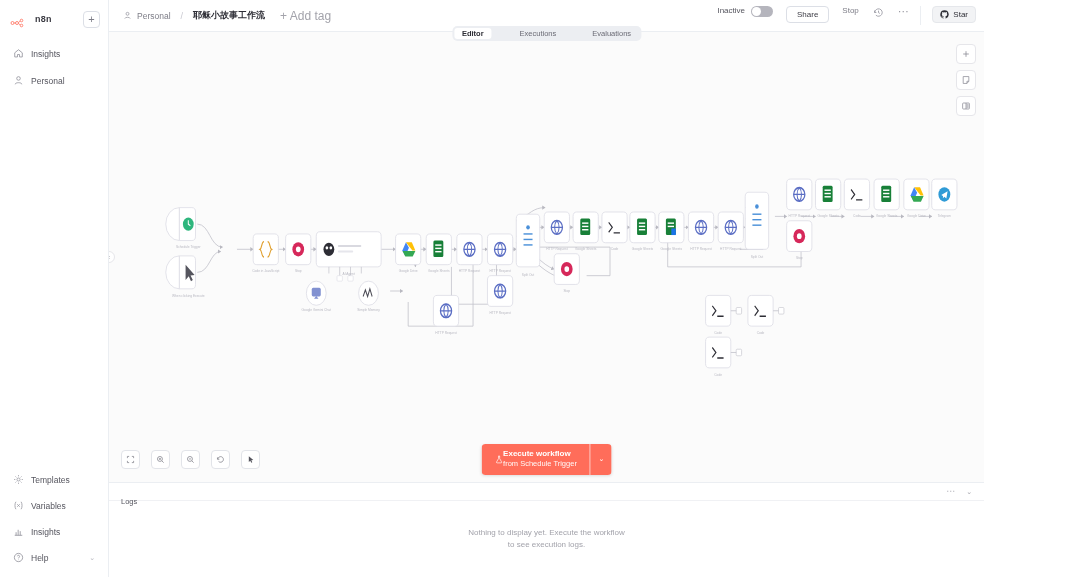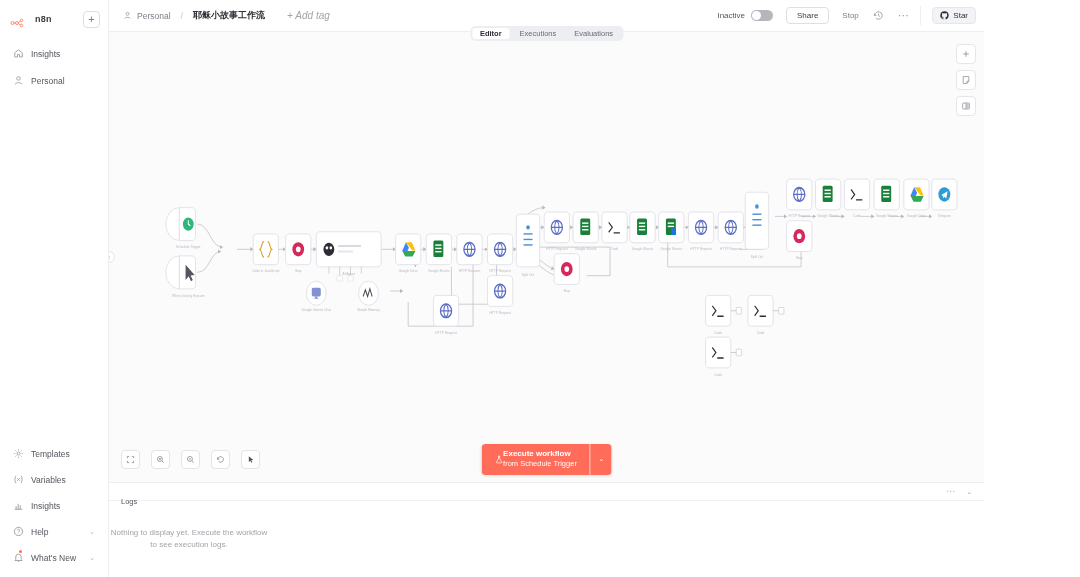--- a/index.html
+++ b/index.html
@@ -49,22 +49,22 @@
   .header {
     height: 32px; background: #fff; border-bottom: 1px solid #ebeef2;
     display: flex; align-items: center; padding: 0 8px 0 14px; gap: 0;
     position: relative; z-index: 6;
   }
   .crumb { display: flex; align-items: center; gap: 5px; font-size: 8.5px; color: #7d7d87; }
   .crumb-ico { width: 9px; height: 9px; color: #9a9aa3; }
   .crumb-ico svg { width: 9px; height: 9px; display: block; }
   .crumb-sep { color: #c9c9d1; font-size: 9px; margin: 0 5px; }
   .wf-title { font-size: 9px; color: #2d2d35; font-weight: 600; }
-  .add-tag { font-size: 10px; color: #a3a3ab; margin-left: 17px; cursor: pointer; font-style: italic; }
-  .hdr-right { margin-left: auto; display: flex; align-items: center; gap: 0; }
+  .add-tag { font-size: 12px; color: #a3a3ab; margin-left: 10px; cursor: pointer; }
+  .hdr-right { margin-left: auto; display: flex; align-items: flex-start; gap: 0; }
   .inactive-lbl { font-size: 8px; color: #55555e; margin-right: 6px; }
   .toggle {
     width: 22px; height: 11px; border-radius: 6px; background: #b5b5bd;
     position: relative; cursor: pointer;
   }
   .toggle .knob {
     position: absolute; left: 1px; top: 1px; width: 9px; height: 9px;
     border-radius: 50%; background: #fff;
   }
   .share-btn {
@@ -86,21 +86,21 @@
     gap: 4px; font-size: 8px; color: #2d2d35; cursor: pointer;
   }
   .star-btn svg { width: 9px; height: 9px; display: block; }
 
   
   .tabs-wrap {
     position: absolute; top: 26px; left: 50%; transform: translateX(-50%);
     z-index: 7;
   }
   .tabs {
-    display: flex; align-items: center; gap: 2px; background: #eceef2;
+    display: flex; align-items: center; gap: 20px; background: #eceef2;
     border-radius: 5px; padding: 2px; height: 15px;
   }
   .tab {
     font-size: 7.5px; color: #6b6b75; padding: 0 8px; height: 11px;
     display: flex; align-items: center; border-radius: 3px; cursor: pointer;
   }
   .tab.active { background: #fff; color: #2d2d35; font-weight: 600; }
 
   
   .canvas-area { flex: 1 1 auto; position: relative; background: #fbfbfb; overflow: hidden; }
@@ -165,21 +165,21 @@
   }
   .logs-head {
     height: 18px; display: flex; align-items: center; padding: 0 12px;
     border-bottom: 1px solid #f0f1f4;
   }
   .logs-title { font-size: 7.5px; color: #55555e; margin-top: 20px; }
   .logs-actions { margin-left: auto; display: flex; align-items: center; gap: 11px; }
   .logs-dots { font-size: 9px; color: #a3a3ab; cursor: pointer; line-height: 1; }
   .logs-chev { font-size: 7px; color: #a3a3ab; cursor: pointer; }
   .logs-body {
-    flex: 1 1 auto; display: flex; align-items: center; 
+    flex: 1 1 auto; display: flex; align-items: center; justify-content: center;
     text-align: center;
   }
   .logs-empty { font-size: 8px; color: #a3a3ab; line-height: 1.45; max-width: 160px; }
 </style>
 </head>
 <body>
 
 <div class="app">
 
   <aside class="sidebar">
@@ -253,31 +253,20 @@
       </div>
       <div class="sb-item">
         <span class="sb-ico">
           <svg viewBox="0 0 16 16" fill="none" stroke="currentColor" stroke-width="1.3">
             <circle cx="8" cy="8" r="6"></circle>
               <path d="M6.4 6.2 C6.4 4.2 9.6 4.4 9.6 6.4 C9.6 7.8 8 7.8 8 9.2"></path>
               <circle cx="8" cy="11.4" r=".6" fill="currentColor" stroke="none"></circle>
           </svg>
         </span>
         <span>Help</span>
-        <span class="chev">⌄</span>
-      </div>
-      <div class="sb-item">
-        <span class="dot-badge"></span>
-        <span class="sb-ico">
-          <svg viewBox="0 0 16 16" fill="none" stroke="currentColor" stroke-width="1.3">
-            <path d="M4 11 V7.2 A4 4 0 0 1 12 7.2 V11 L13.2 12.4 H2.8 Z"></path>
-              <path d="M6.6 12.8 A1.6 1.6 0 0 0 9.4 12.8"></path>
-          </svg>
-        </span>
-        <span>What's New</span>
         <span class="chev">⌄</span>
       </div>
     </div>
   </aside>
 
   <div class="main">
 
     <header class="header">
       <div class="crumb">
         <span class="crumb-ico">

